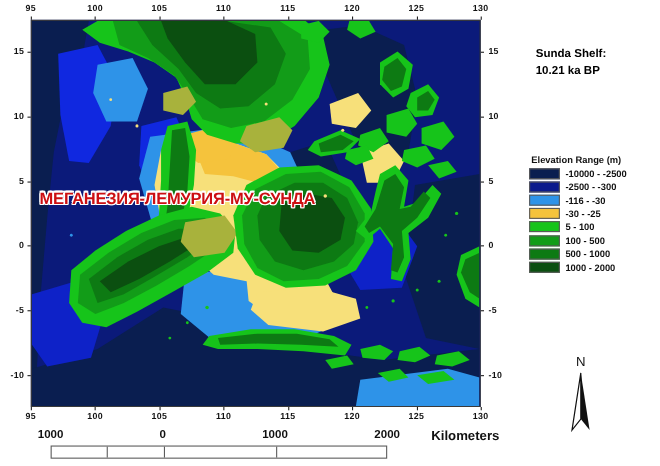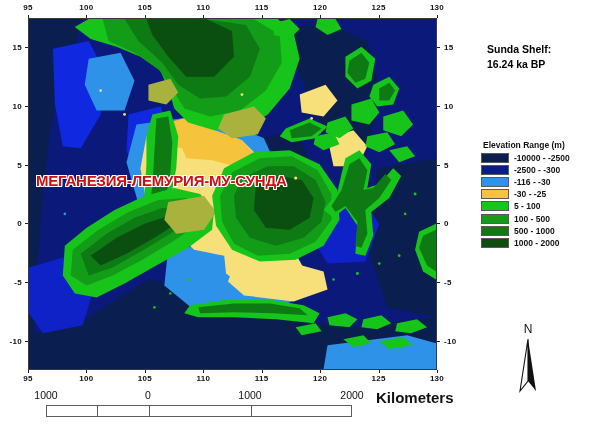--- a/index.html
+++ b/index.html
@@ -162,21 +162,21 @@
     height: 32px;
   }
   #scalebar-labels {
     position: relative;
     height: 14px;
   }
   .sb-label {
     position: absolute;
     top: 0;
     font-size: 10.5px;
-    font-weight: normal;
+    font-weight: bold;
     color: #111111;
     transform: translateX(-50%);
     white-space: nowrap;
   }
   #scalebar-bar {
     position: absolute;
     left: 14px;
     top: 16px;
     width: 306px;
     height: 12px;
@@ -186,23 +186,23 @@
   }
   .sb-div {
     position: absolute;
     top: 0;
     width: 1px;
     height: 100%;
     background: #5c5c5c;
   }
   #scalebar-units {
     position: absolute;
-    left: 344px;
+    left: 360px;
     top: 0;
-    font-size: 15px;
+    font-size: 12px;
     font-weight: bold;
     color: #111111;
     white-space: nowrap;
   }
 </style>
 </head>
 <body>
 
 <div id="root">
 
@@ -408,21 +408,21 @@
         <circle cx="36" cy="196" r="1.3" fill="#2e93e8"></circle>
       </g>
     </svg>
 
   </div>
 
   <div id="map-caption">МЕГАНЕЗИЯ-ЛЕМУРИЯ-МУ-СУНДА</div>
 
   <div id="title-block">
     <div>Sunda Shelf:</div>
-    <div>16.24 ka BP</div>
+    <div>10.21 ka BP</div>
   </div>
 
   <div id="legend">
     <div id="legend-title">Elevation Range (m)</div>
     <div id="legend-items">
         <div class="legend-row">
           <div class="legend-swatch" style="background: rgb(10, 30, 80);"></div>
           <div class="legend-text">-10000 - -2500</div>
         </div>
         <div class="legend-row">

